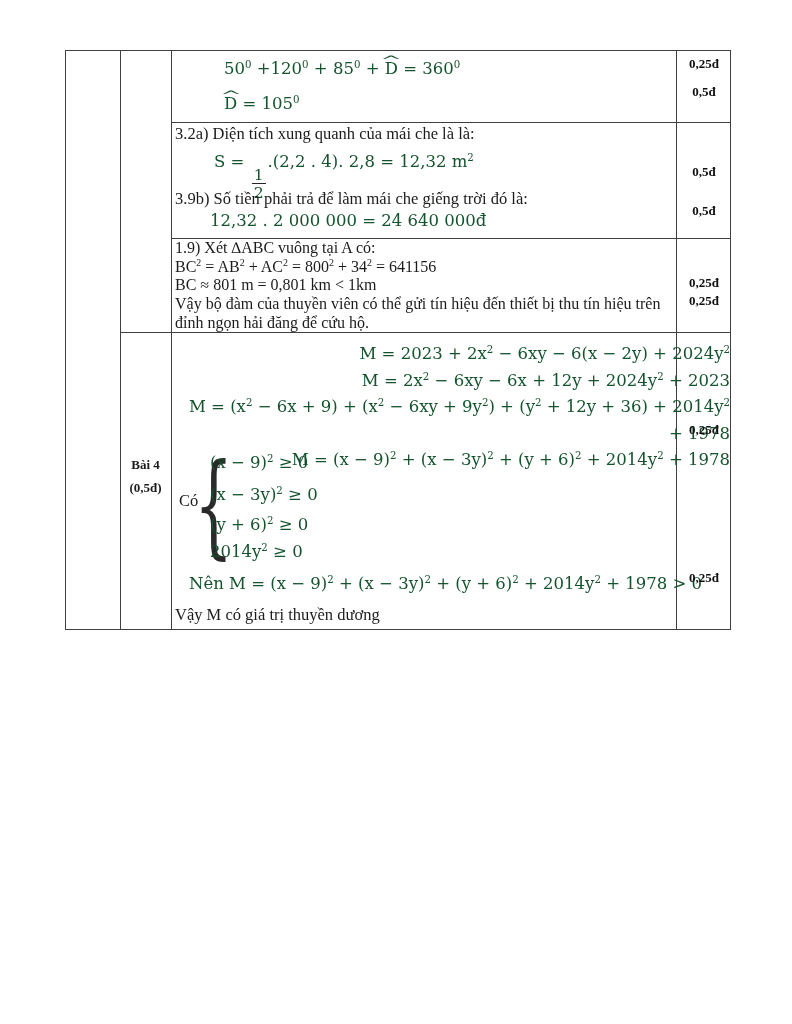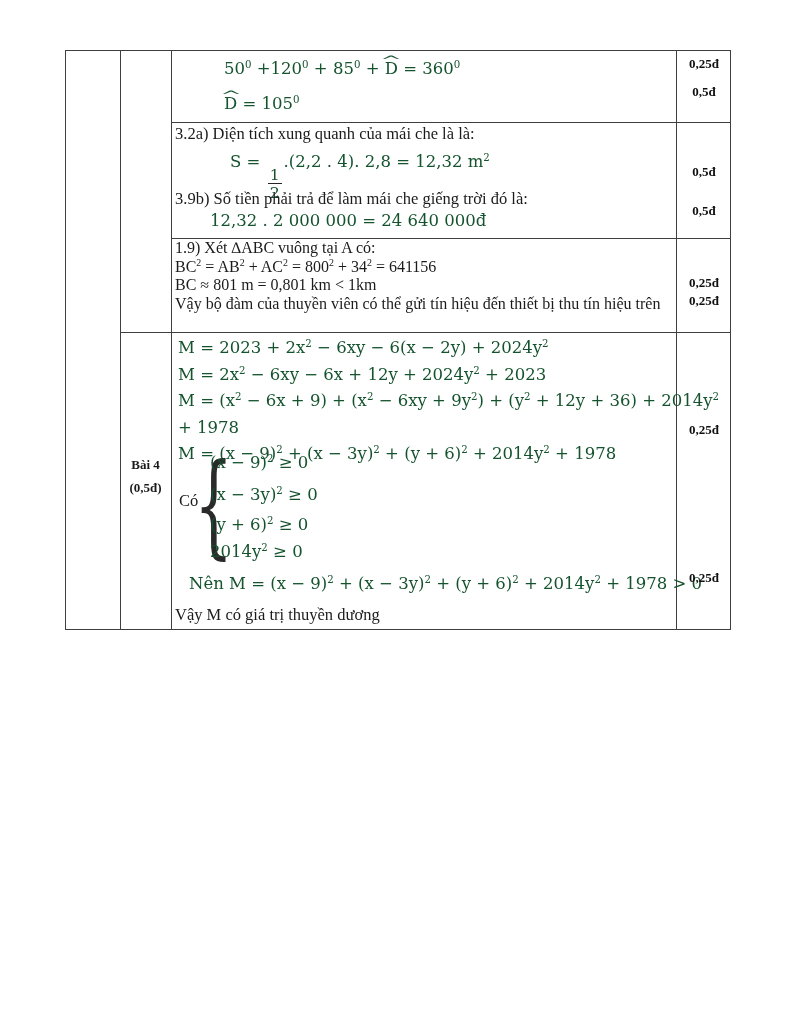--- a/index.html
+++ b/index.html
@@ -30,21 +30,21 @@
   .frac{
     display:inline-flex;flex-direction:column;align-items:center;
     vertical-align:-0.80em;line-height:1.12;font-size:0.95em;margin:0 2px;
   }
   .frac .fden{border-top:1px solid #242424;padding:0 2px;}
   .frac .fnum{padding:0 2px;}
   .bai-label{
     position:absolute;left:54px;width:51px;text-align:center;
     font-weight:bold;font-size:13px;white-space:nowrap;
   }
-  .m-lines{position:absolute;left:112px;top:284px;line-height:26.5px;}
+  .m-lines{position:absolute;left:112px;top:290px;line-height:26.5px;text-align:right;}
   .row3-lines{position:absolute;left:109px;top:188px;line-height:18.7px;white-space:nowrap;}
   .brace{
     position:absolute;left:128px;top:396px;height:116px;width:16px;overflow:visible;
     font-family:"DejaVu Serif", serif;font-size:112px;line-height:116px;
     transform:scaleX(0.55);transform-origin:left center;color:#2a2a2a;
   }
   .sys-line{position:absolute;left:144px;white-space:nowrap;}
 </style>
 </head>
 <body>
@@ -57,34 +57,35 @@
   <div class="hline" style="left:105px;right:0;top:71px;"></div>
   <div class="hline" style="left:105px;right:0;top:187px;"></div>
   <div class="hline" style="left:54px;right:0;top:281px;"></div>
 
   <div class="cell-text math" style="left:158px;top:9px;">50<sup>0</sup> +120<sup>0</sup> + 85<sup>0</sup> + <span class="hat"><span class="hat-mark">^</span>D</span> = 360<sup>0</sup></div>
   <div class="cell-text math" style="left:158px;top:44px;"><span class="hat"><span class="hat-mark">^</span>D</span> = 105<sup>0</sup></div>
   <div class="mark" style="top:5px;">0,25đ</div>
   <div class="mark" style="top:33px;">0,5đ</div>
 
   <div class="cell-text" style="left:109px;top:74px;">3.2a) Diện tích xung quanh của mái che là là:</div>
-  <div class="cell-text math" style="left:164px;top:102px;">S  =  <span class="frac">
+  <div class="cell-text math" style="left:148px;top:102px;">S  =  <span class="frac">
         <span class="fnum">1</span>
         <span class="fden">2</span>
       </span>.(2,2 . 4). 2,8  =  12,32 m<sup>2</sup></div>
   <div class="cell-text" style="left:109px;top:139px;">3.9b) Số tiền phải trả để làm mái che giếng trời đó là:</div>
   <div class="cell-text math" style="left:144px;top:161px;">12,32 . 2 000 000 = 24 640 000đ</div>
   <div class="mark" style="top:113px;">0,5đ</div>
   <div class="mark" style="top:152px;">0,5đ</div>
 
   <div class="row3-lines">
     <div>1.9) Xét ∆ABC vuông tại A có:</div>
     <div>BC<sup>2</sup> = AB<sup>2</sup> + AC<sup>2</sup> = 800<sup>2</sup> + 34<sup>2</sup> = 641156</div>
     <div>BC ≈ 801 m = 0,801 km &lt; 1km</div>
     <div>Vậy bộ đàm của thuyền viên có thể gửi tín hiệu đến thiết bị thu tín hiệu trên</div>
+    <div>đỉnh ngọn hải đăng để cứu hộ.</div>
   </div>
   <div class="mark" style="top:224px;">0,25đ</div>
   <div class="mark" style="top:242px;">0,25đ</div>
 
   <div class="bai-label" style="top:406px;">Bài 4</div>
   <div class="bai-label" style="top:429px;">(0,5đ)</div>
 
   <div class="m-lines math">
     <div>M = 2023 + 2x<sup>2</sup> − 6xy − 6(x − 2y) + 2024y<sup>2</sup></div>
     <div>M = 2x<sup>2</sup> − 6xy − 6x + 12y + 2024y<sup>2</sup> + 2023</div>

